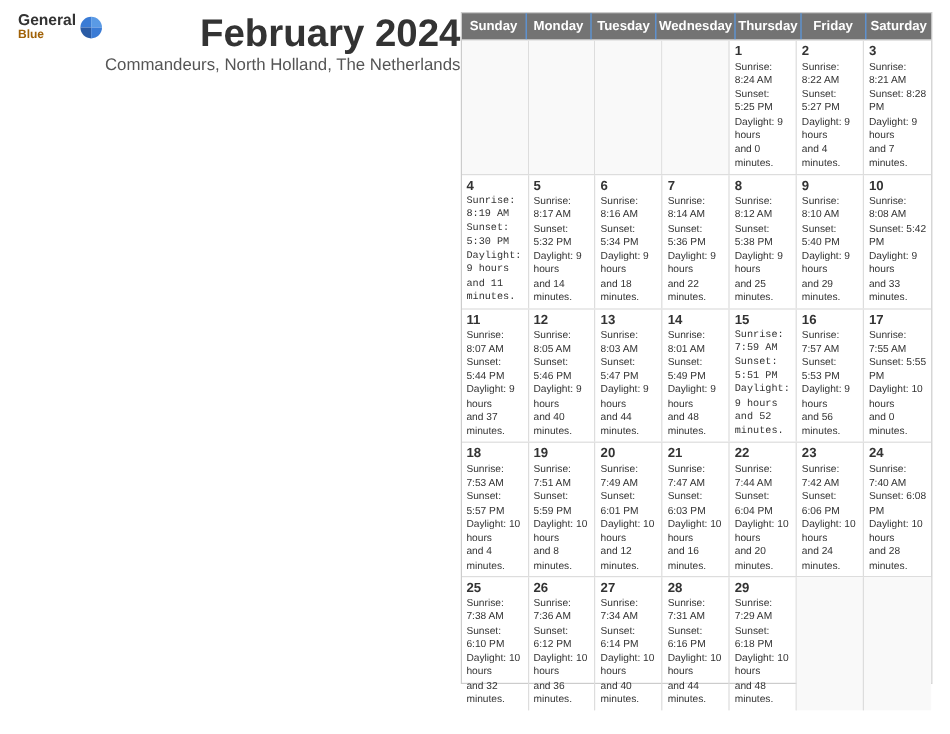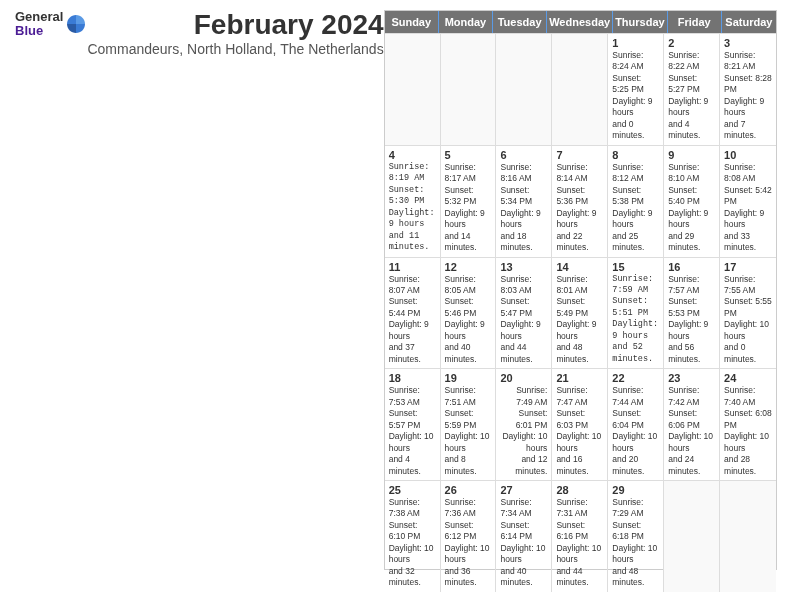--- a/index.html
+++ b/index.html
@@ -5,25 +5,25 @@
     * { margin: 0; padding: 0; box-sizing: border-box; }
     body { width: 792px; height: 612px; font-family: Arial, sans-serif; background: #fff; overflow: hidden; }
     
     .page { width: 792px; height: 580px; display: flex; flex-direction: row; padding: 10px 15px; }
     
     .header { display: flex; align-items: flex-start; justify-content: space-between; margin-bottom: 4px; }
     
     .logo { display: flex; align-items: center; }
     .logo-text { display: flex; flex-direction: column; line-height: 1.1; }
     .logo-general { font-size: 13px; font-weight: bold; color: #333; }
-    .logo-blue { font-size: 13px; font-weight: bold; color: #4c1d95; }
+    .logo-blue { font-size: 10px; font-weight: bold; color: #a16207; }
     .logo-icon { width: 22px; height: 22px; margin-left: 2px; }
     
     .title-block { text-align: right; }
-    .main-title { font-size: 28px; font-weight: bold; color: #333; line-height: 1.1; }
+    .main-title { font-size: 32px; font-weight: bold; color: #333; line-height: 1.1; }
     .subtitle { font-size: 14px; color: #555; }
     
     .calendar { flex: 1; display: flex; flex-direction: column; border: 1px solid #ccc; }
     
     .cal-header { display: grid; grid-template-columns: repeat(7, 1fr); background: #737373; }
     .cal-header-cell { color: #fff; text-align: center; font-size: 11px; font-weight: bold; padding: 5px 2px; border-right: 1px solid #5a9ae5; }
     .cal-header-cell:last-child { border-right: none; }
     
     .cal-body { flex: 1; display: flex; flex-direction: column; }
     
@@ -209,21 +209,21 @@
           </div>
           <div class="cal-cell">
             <span class="day-num">19</span>
             <div class="day-info" style="white-space: pre-line;">Sunrise: 7:51 AM
 Sunset: 5:59 PM
 Daylight: 10 hours
 and 8 minutes.</div>
           </div>
           <div class="cal-cell">
             <span class="day-num">20</span>
-            <div class="day-info" style="white-space: pre-line; text-align: right;">Sunrise: 7:49 AM
+            <div class="day-info" style="white-space: pre-line;">Sunrise: 7:49 AM
 Sunset: 6:01 PM
 Daylight: 10 hours
 and 12 minutes.</div>
           </div>
           <div class="cal-cell">
             <span class="day-num">21</span>
             <div class="day-info" style="white-space: pre-line;">Sunrise: 7:47 AM
 Sunset: 6:03 PM
 Daylight: 10 hours
 and 16 minutes.</div>

